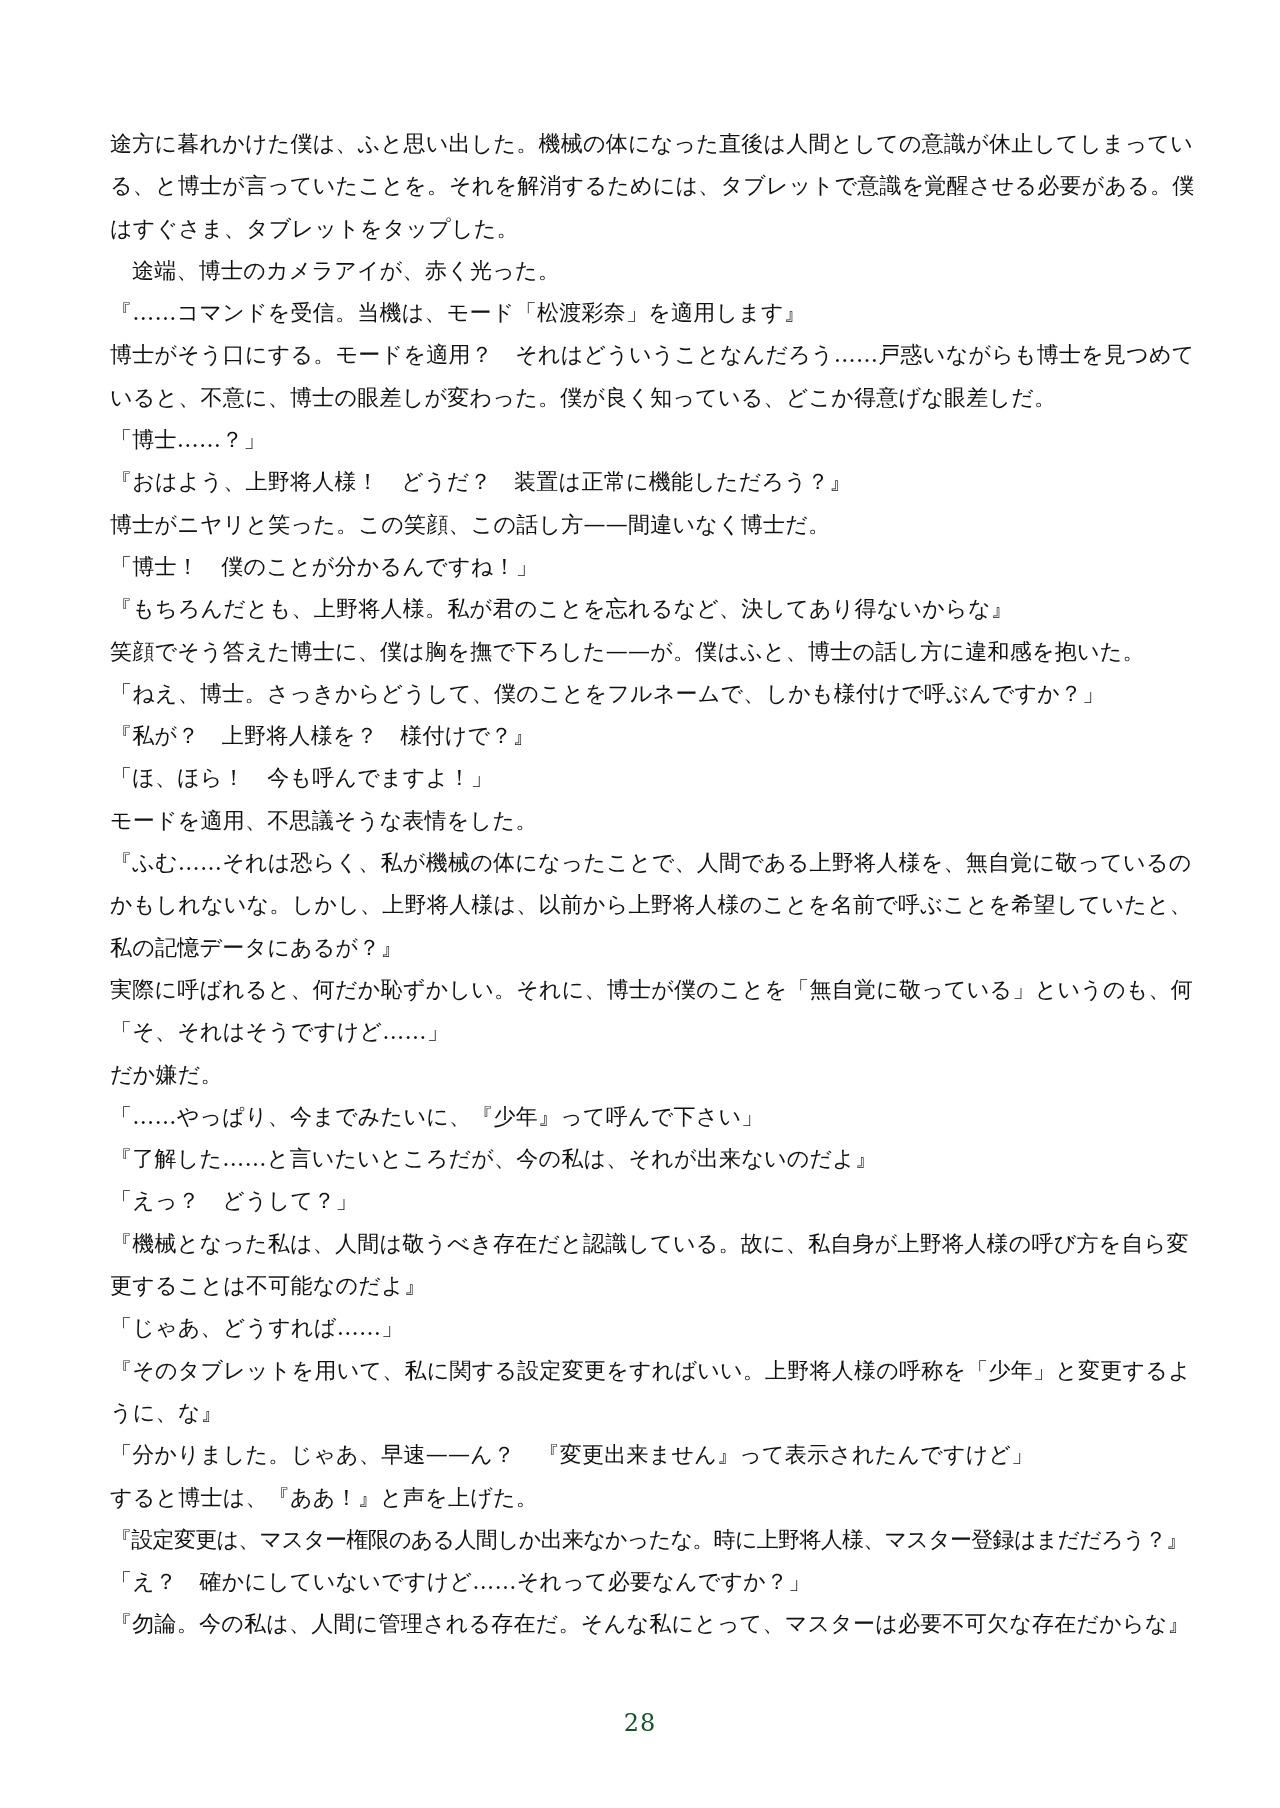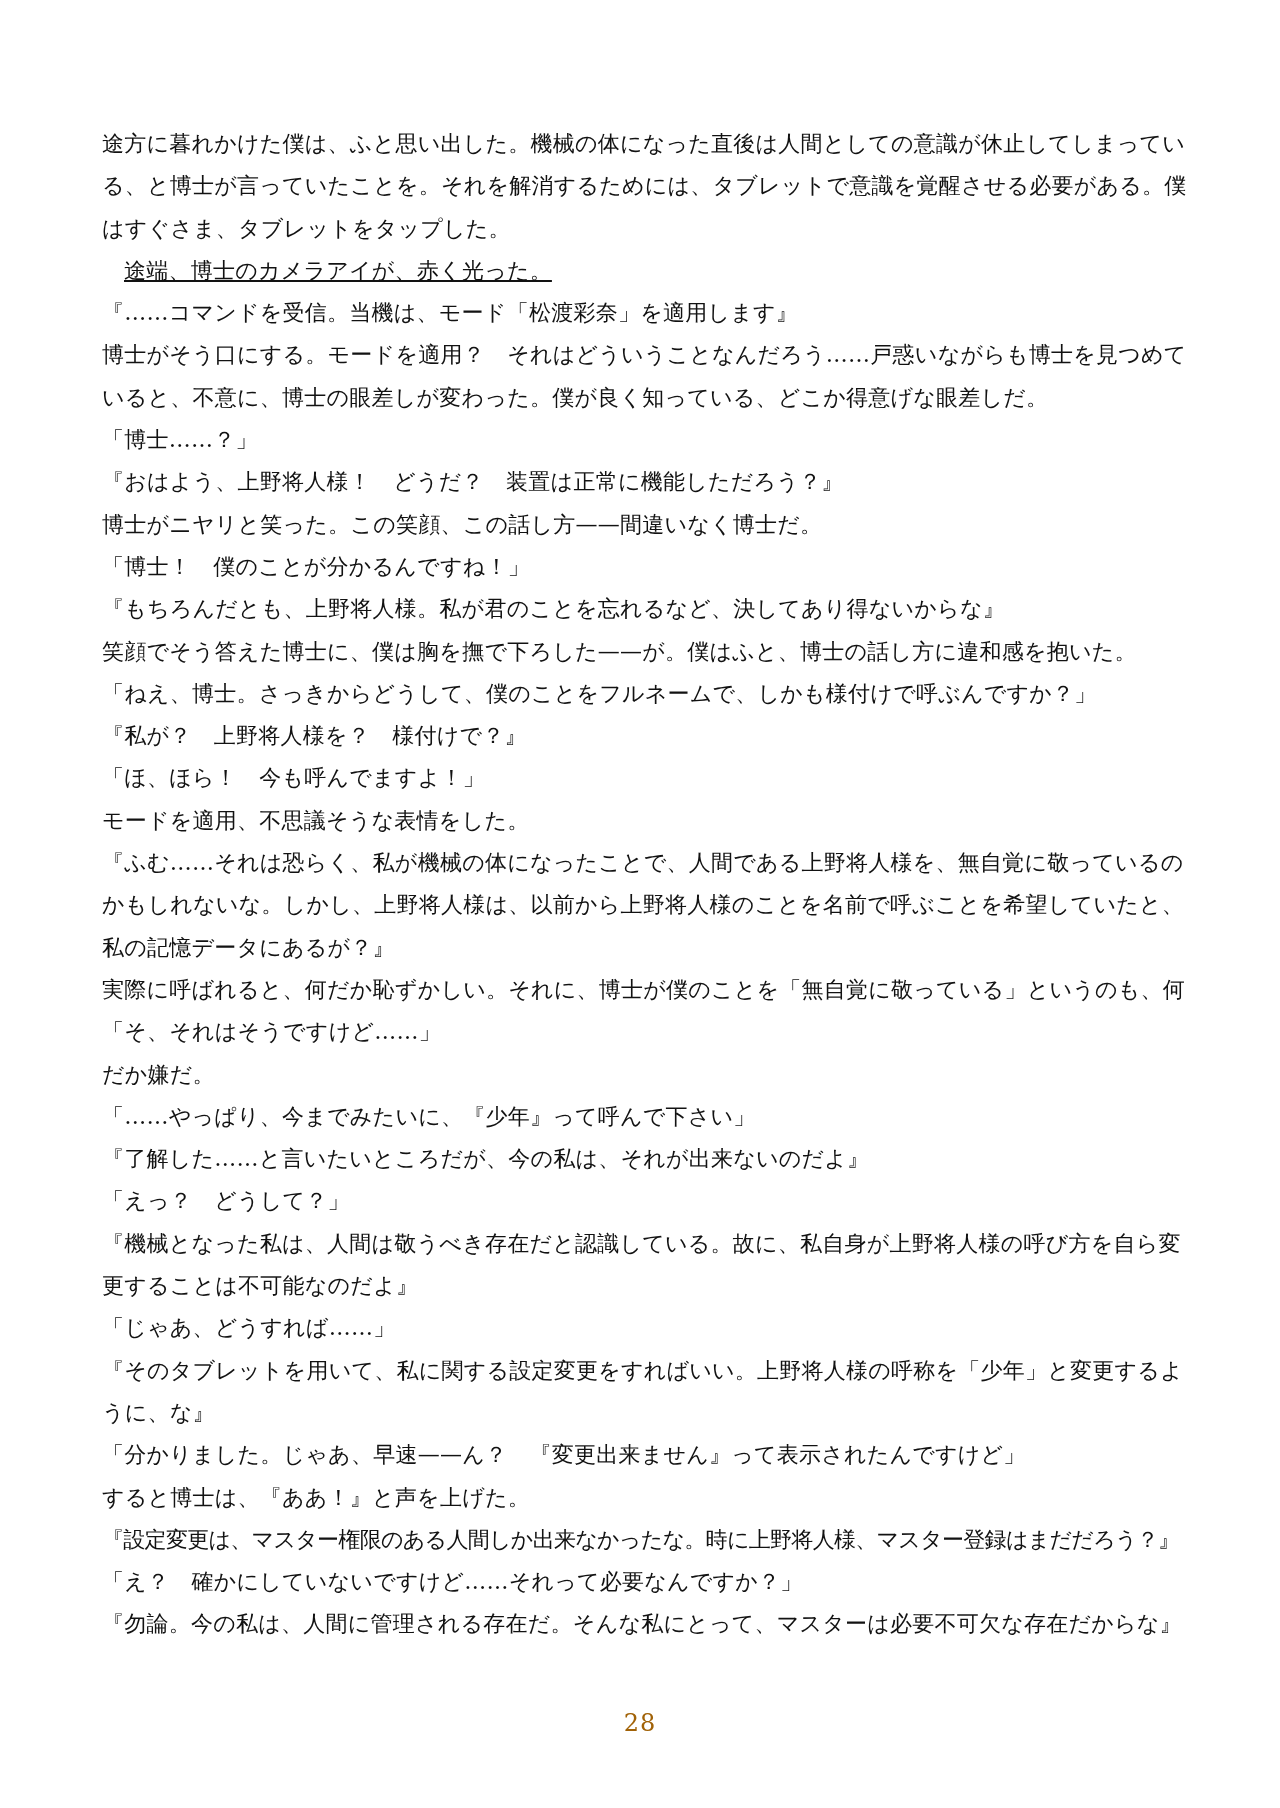--- a/index.html
+++ b/index.html
@@ -17,48 +17,47 @@
   }
   .page {
     position: absolute;
     left: 0; top: 0;
     width: 1280px;
     height: 1808px;
     background: #ffffff;
   }
   .text-block {
     position: absolute;
-    left: 102px;
+    left: 110px;
     top: 123px;
     width: 1090px;
   }
   .line {
     font-size: 22px;
     line-height: 42.3px;
     letter-spacing: 0.25px;
     white-space: nowrap;
     height: 42.3px;
   }
   .line.indent {
     padding-left: 22px;
-    text-decoration: underline;
   }
   .line.tight {
     letter-spacing: -0.7px;
   }
   .page-number {
     position: absolute;
     left: 0;
     top: 1706px;
     width: 1280px;
     text-align: center;
     font-size: 24px;
     line-height: 34px;
     letter-spacing: 1px;
-    color: #a16207;
+    color: #14532d;
   }
 </style>
 </head>
 <body>
 
 <div class="page">
   <div class="text-block">
     <div class="line">途方に暮れかけた僕は、ふと思い出した。機械の体になった直後は人間としての意識が休止してしまってい</div>
     <div class="line">る、と博士が言っていたことを。それを解消するためには、タブレットで意識を覚醒させる必要がある。僕</div>
     <div class="line">はすぐさま、タブレットをタップした。</div>

